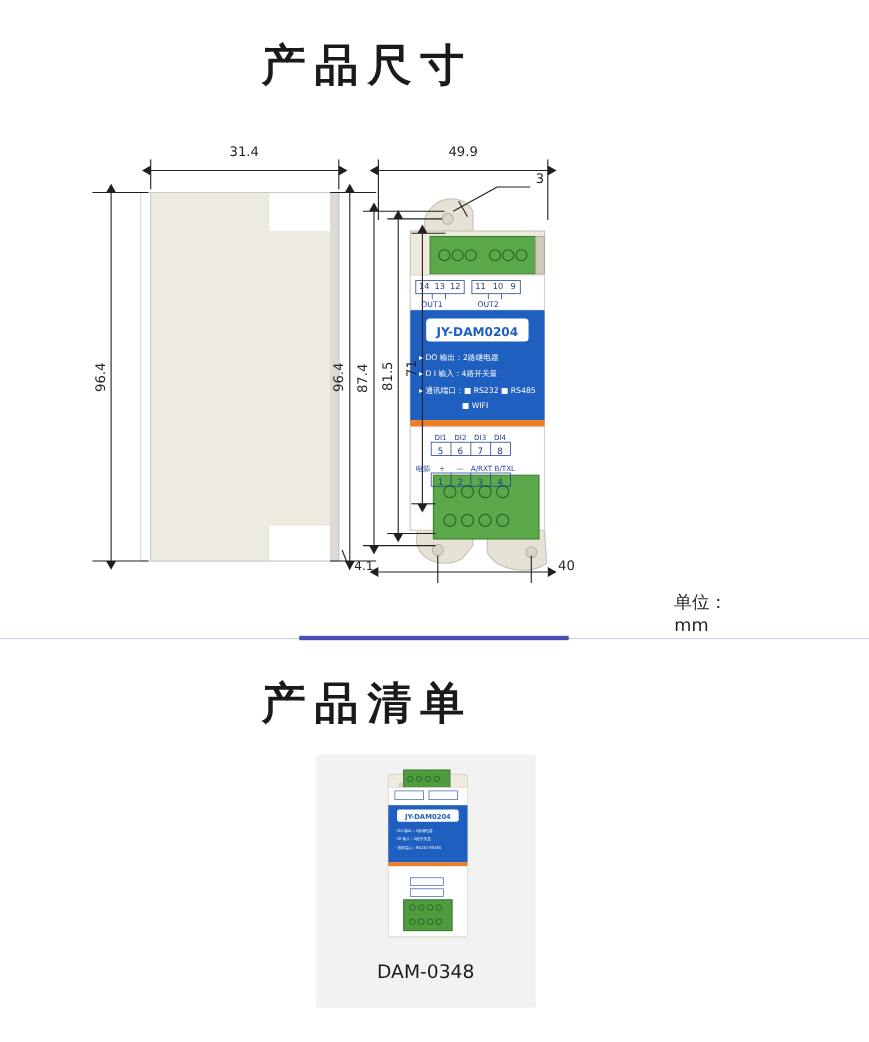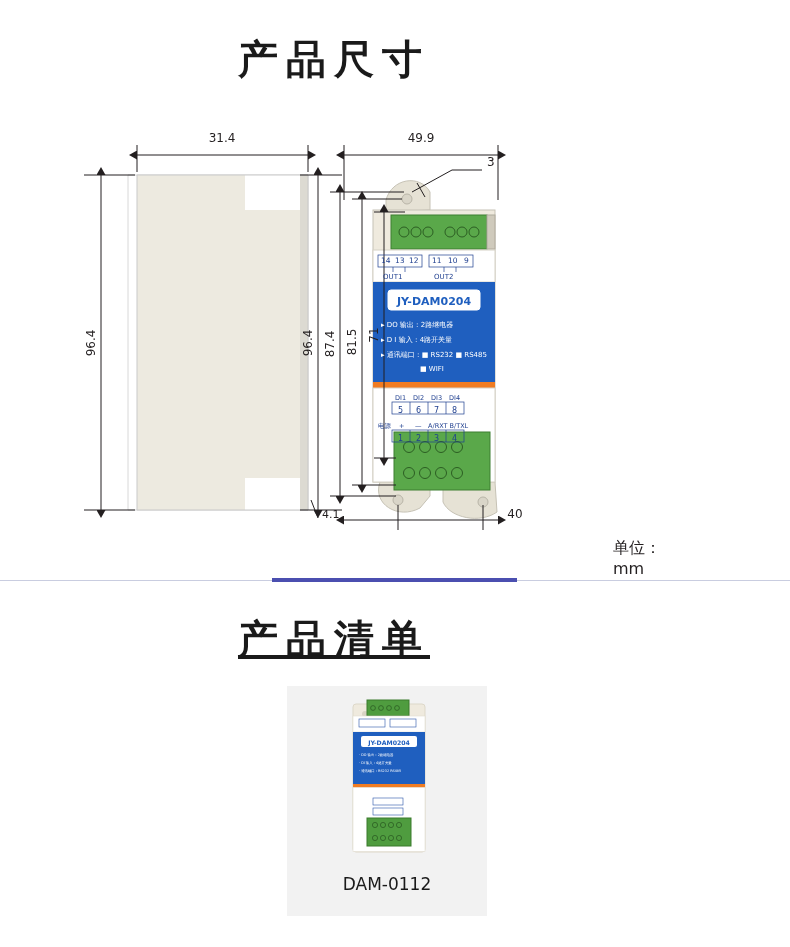--- a/index.html
+++ b/index.html
@@ -26,21 +26,21 @@
     position: absolute;
     width: 100%;
     text-align: center;
     font-family: "DejaVu Sans", sans-serif;
     font-weight: bold;
     font-size: 40px;
     letter-spacing: 8px;
     color: #1a1a1a;
   }
   #title-dimensions { top: 32px; }
-  #title-packlist { top: 612px; text-decoration: underline; }
+  #title-packlist { top: 612px; }
 
   
   .divider-wrap {
     position: absolute;
     left: 0;
     width: 790px;
     height: 6px;
   }
   .divider-line {
     position: absolute;
@@ -339,15 +339,15 @@
         <circle cx="104" cy="139" r="2.6"></circle>
           <circle cx="112" cy="139" r="2.6"></circle>
         <circle cx="88" cy="152" r="2.6"></circle>
           <circle cx="96" cy="152" r="2.6"></circle>
         <circle cx="104" cy="152" r="2.6"></circle>
           <circle cx="112" cy="152" r="2.6"></circle>
       </g>
     </svg>
   </div>
 
-  <div class="photo-caption">DAM-0112</div>
+  <div class="photo-caption">DAM-0348</div>
 
 </div>
 
 </body></html>

